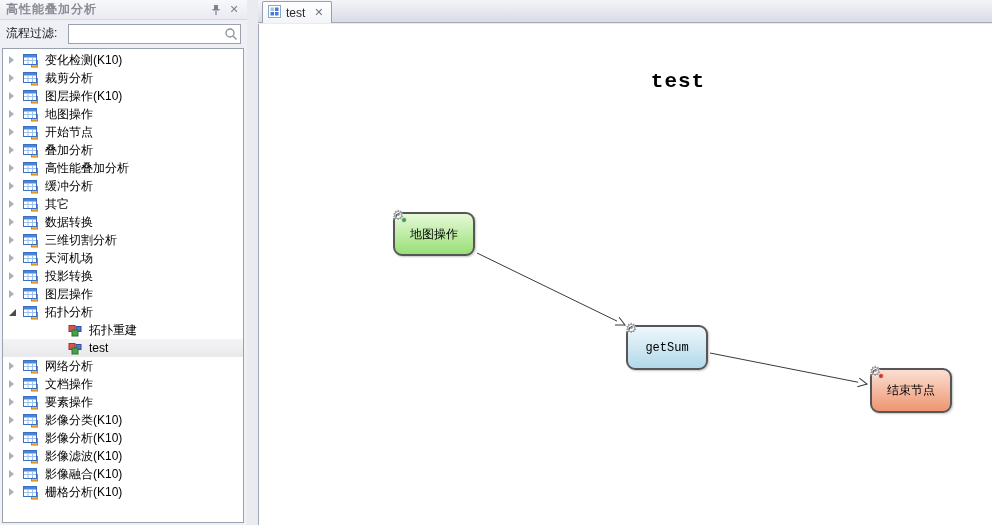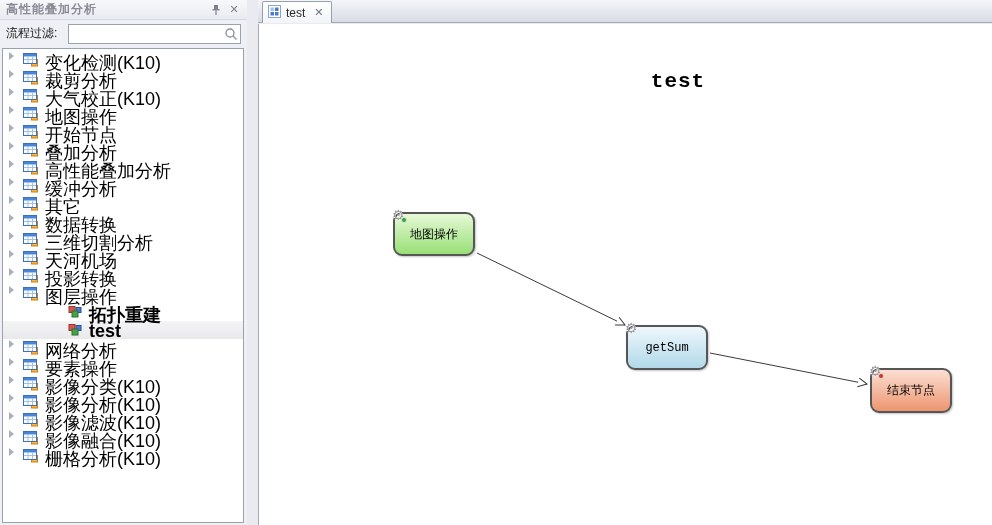--- a/index.html
+++ b/index.html
@@ -15,24 +15,24 @@
   .sb-close { font-size:11px; font-weight:bold; color:#7d828e; }
   .sb-filter { height:27px; display:flex; align-items:center; padding:0 6px; background:#eef0f5; }
   .sb-filter-label { font-size:12px; color:#1a1a1a; margin-right:11px; white-space:nowrap; }
   .sb-search { position:relative; flex:1; height:20px; }
   .sb-search input { width:100%; height:20px; border:1px solid #9aa2b0; background:#fff;
     padding:0 20px 0 4px; font-size:12px; outline:none; }
   .sb-search .mag { position:absolute; right:3px; top:3px; }
 
   .tree { position:absolute; left:2px; right:3px; top:48px; bottom:2px;
     background:#fff; border:1px solid #9aa2b0; overflow:hidden; padding-top:2px; }
-  .tree-row { height:18px; display:flex; align-items:flex-start; font-size:18px; color:#000;
+  .tree-row { height:18px; display:flex; align-items:center; font-size:12px; color:#000;
     white-space:nowrap; cursor:default; }
   .tree-row.lvl0 { padding-left:6px; }
-  .tree-row.lvl1 { padding-left:62px;font-weight:bold; }
+  .tree-row.lvl1 { padding-left:62px; }
   .tree-row.selected { background:linear-gradient(#f4f4f5,#e9e9ec); }
   .tw-arrow { width:12px; height:10px; display:inline-flex; align-items:center; flex:0 0 12px; }
   .tri-c { width:0; height:0; border-top:4px solid transparent; border-bottom:4px solid transparent;
     border-left:5px solid #a9b0bd; }
   .tri-e { width:0; height:0; border-bottom:7px solid #4c4c4c; border-left:7px solid transparent; }
   .tw-icon { width:16px; height:16px; margin:0 5px 0 2px; flex:0 0 16px; }
   .tw-label { padding-left:1px; }
 
   
   .tabbar { position:absolute; left:258px; right:0; top:0; height:23px;
@@ -128,21 +128,21 @@
         </span>
     <span class="tw-icon icon-parent">
       <svg width="16" height="16" viewBox="0 0 16 16">
         <rect x="8.5" y="8.5" width="6" height="6.5" fill="#fdb62f" stroke="#c67f1a" stroke-width="1"></rect>
         <rect x="0.5" y="2.5" width="13" height="10" fill="#ffffff" stroke="#3a6fc4" stroke-width="1"></rect>
         <rect x="1" y="3" width="12" height="2.5" fill="#4a86d8"></rect>
         <path d="M5 5.5 V12 M9.5 5.5 V12 M1 8.5 H13" stroke="#9fc0e8" stroke-width="1" fill="none"></path>
       </svg>
     </span>
 
-    <span class="tw-label">大气校正(K10)</span>
+    <span class="tw-label">图层操作(K10)</span>
   </div>
       <div class="tree-row lvl0">
     <span class="tw-arrow">
           <span class="tri tri-c"></span>
         </span>
     <span class="tw-icon icon-parent">
       <svg width="16" height="16" viewBox="0 0 16 16">
         <rect x="8.5" y="8.5" width="6" height="6.5" fill="#fdb62f" stroke="#c67f1a" stroke-width="1"></rect>
         <rect x="0.5" y="2.5" width="13" height="10" fill="#ffffff" stroke="#3a6fc4" stroke-width="1"></rect>
         <rect x="1" y="3" width="12" height="2.5" fill="#4a86d8"></rect>
@@ -294,20 +294,35 @@
     <span class="tw-icon icon-parent">
       <svg width="16" height="16" viewBox="0 0 16 16">
         <rect x="8.5" y="8.5" width="6" height="6.5" fill="#fdb62f" stroke="#c67f1a" stroke-width="1"></rect>
         <rect x="0.5" y="2.5" width="13" height="10" fill="#ffffff" stroke="#3a6fc4" stroke-width="1"></rect>
         <rect x="1" y="3" width="12" height="2.5" fill="#4a86d8"></rect>
         <path d="M5 5.5 V12 M9.5 5.5 V12 M1 8.5 H13" stroke="#9fc0e8" stroke-width="1" fill="none"></path>
       </svg>
     </span>
 
     <span class="tw-label">图层操作</span>
+  </div>
+      <div class="tree-row lvl0">
+    <span class="tw-arrow">
+          <span class="tri tri-e"></span>
+        </span>
+    <span class="tw-icon icon-parent">
+      <svg width="16" height="16" viewBox="0 0 16 16">
+        <rect x="8.5" y="8.5" width="6" height="6.5" fill="#fdb62f" stroke="#c67f1a" stroke-width="1"></rect>
+        <rect x="0.5" y="2.5" width="13" height="10" fill="#ffffff" stroke="#3a6fc4" stroke-width="1"></rect>
+        <rect x="1" y="3" width="12" height="2.5" fill="#4a86d8"></rect>
+        <path d="M5 5.5 V12 M9.5 5.5 V12 M1 8.5 H13" stroke="#9fc0e8" stroke-width="1" fill="none"></path>
+      </svg>
+    </span>
+
+    <span class="tw-label">拓扑分析</span>
   </div>
       <div class="tree-row lvl1">
 
     <span class="tw-icon icon-child">
       <svg width="16" height="16" viewBox="0 0 16 16">
         <rect x="2" y="3.5" width="6" height="6" fill="#d6574d" stroke="#9e332b" stroke-width="1"></rect>
         <rect x="9" y="4.5" width="5" height="5" fill="#4a7bd4" stroke="#2d4f9e" stroke-width="1"></rect>
         <rect x="5" y="8" width="6" height="6" fill="#44a348" stroke="#2c7030" stroke-width="1"></rect>
       </svg>
     </span>
@@ -331,20 +346,35 @@
     <span class="tw-icon icon-parent">
       <svg width="16" height="16" viewBox="0 0 16 16">
         <rect x="8.5" y="8.5" width="6" height="6.5" fill="#fdb62f" stroke="#c67f1a" stroke-width="1"></rect>
         <rect x="0.5" y="2.5" width="13" height="10" fill="#ffffff" stroke="#3a6fc4" stroke-width="1"></rect>
         <rect x="1" y="3" width="12" height="2.5" fill="#4a86d8"></rect>
         <path d="M5 5.5 V12 M9.5 5.5 V12 M1 8.5 H13" stroke="#9fc0e8" stroke-width="1" fill="none"></path>
       </svg>
     </span>
 
     <span class="tw-label">网络分析</span>
+  </div>
+      <div class="tree-row lvl0">
+    <span class="tw-arrow">
+          <span class="tri tri-c"></span>
+        </span>
+    <span class="tw-icon icon-parent">
+      <svg width="16" height="16" viewBox="0 0 16 16">
+        <rect x="8.5" y="8.5" width="6" height="6.5" fill="#fdb62f" stroke="#c67f1a" stroke-width="1"></rect>
+        <rect x="0.5" y="2.5" width="13" height="10" fill="#ffffff" stroke="#3a6fc4" stroke-width="1"></rect>
+        <rect x="1" y="3" width="12" height="2.5" fill="#4a86d8"></rect>
+        <path d="M5 5.5 V12 M9.5 5.5 V12 M1 8.5 H13" stroke="#9fc0e8" stroke-width="1" fill="none"></path>
+      </svg>
+    </span>
+
+    <span class="tw-label">文档操作</span>
   </div>
       <div class="tree-row lvl0">
     <span class="tw-arrow">
           <span class="tri tri-c"></span>
         </span>
     <span class="tw-icon icon-parent">
       <svg width="16" height="16" viewBox="0 0 16 16">
         <rect x="8.5" y="8.5" width="6" height="6.5" fill="#fdb62f" stroke="#c67f1a" stroke-width="1"></rect>
         <rect x="0.5" y="2.5" width="13" height="10" fill="#ffffff" stroke="#3a6fc4" stroke-width="1"></rect>
         <rect x="1" y="3" width="12" height="2.5" fill="#4a86d8"></rect>

